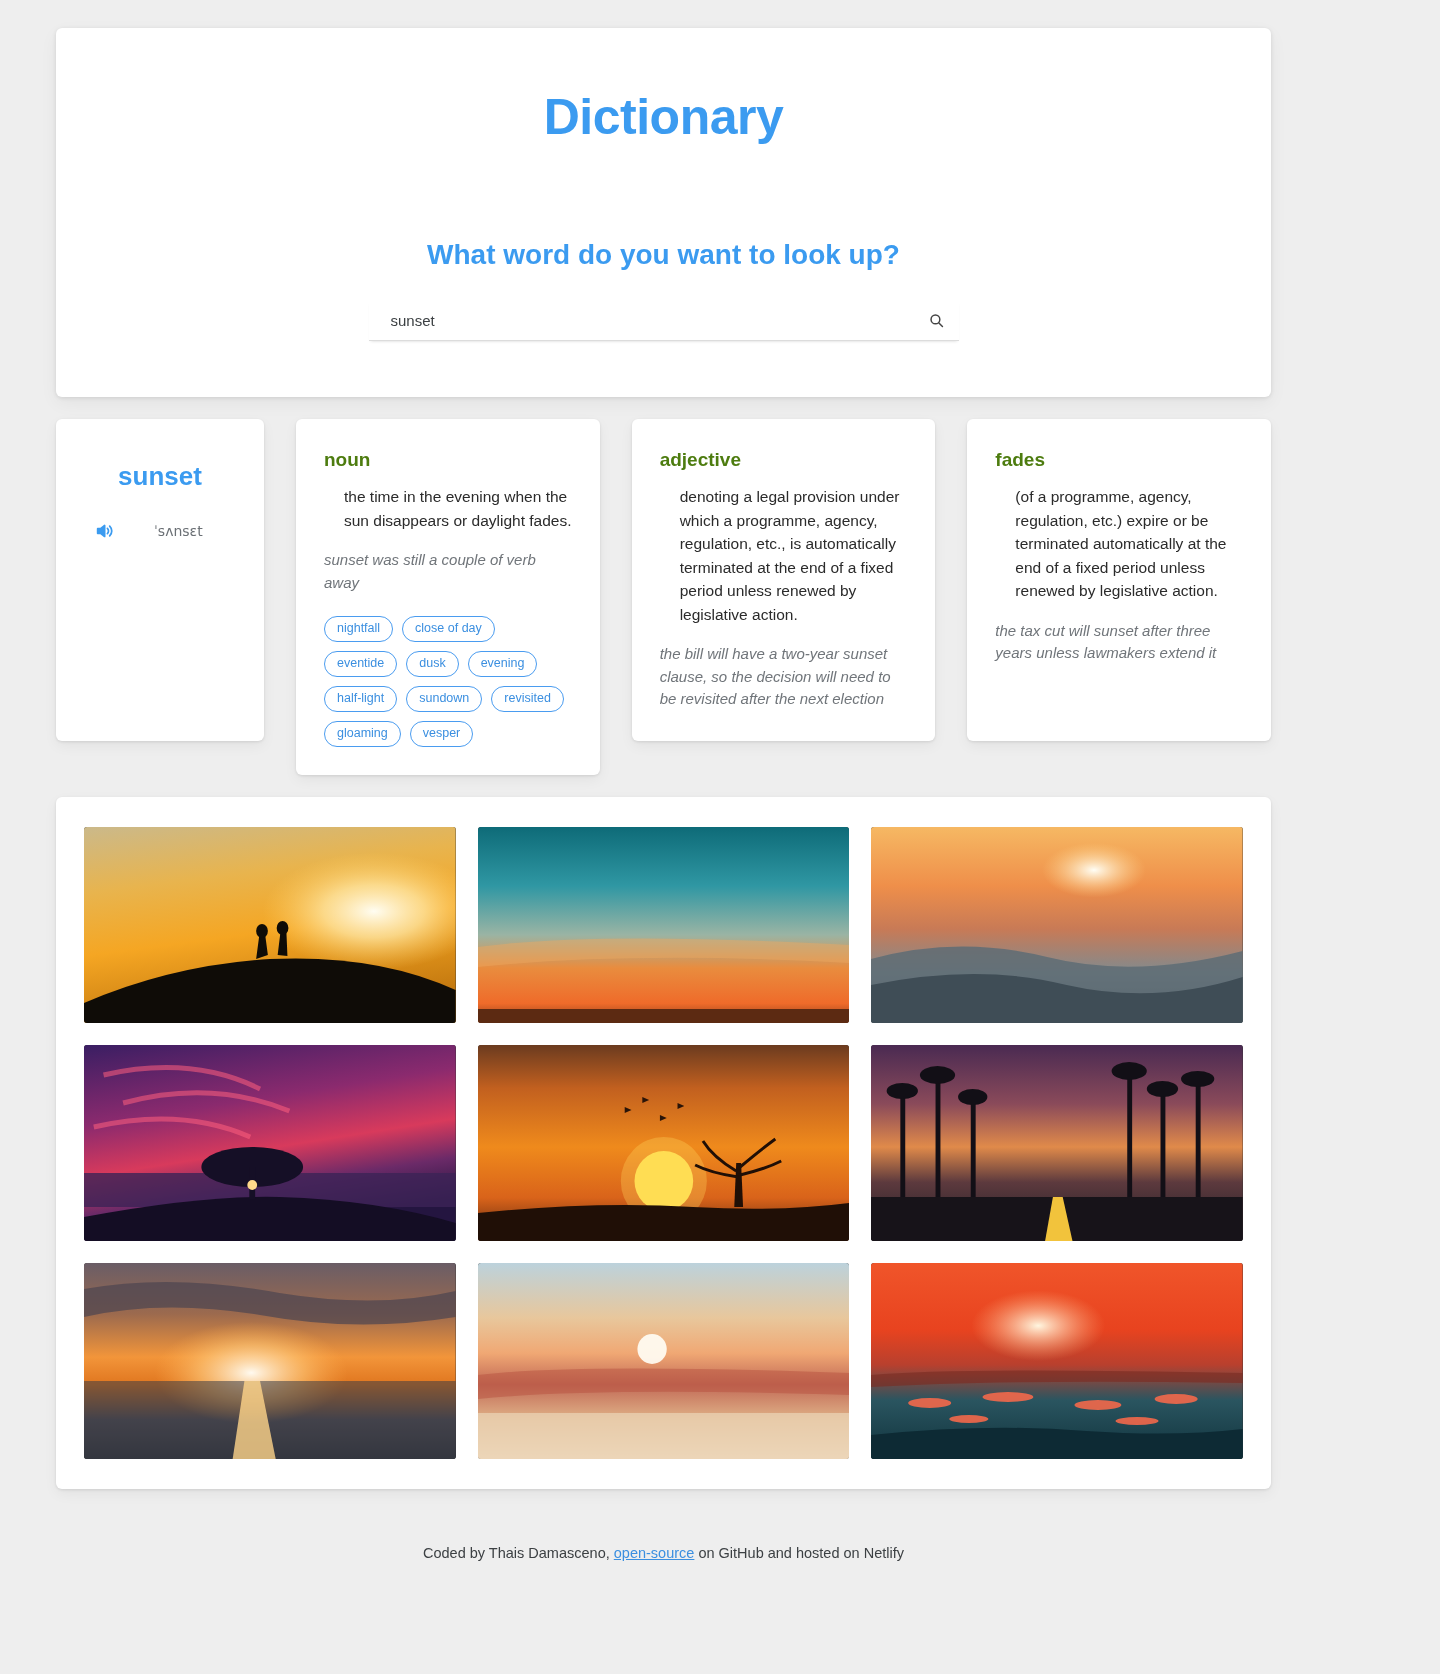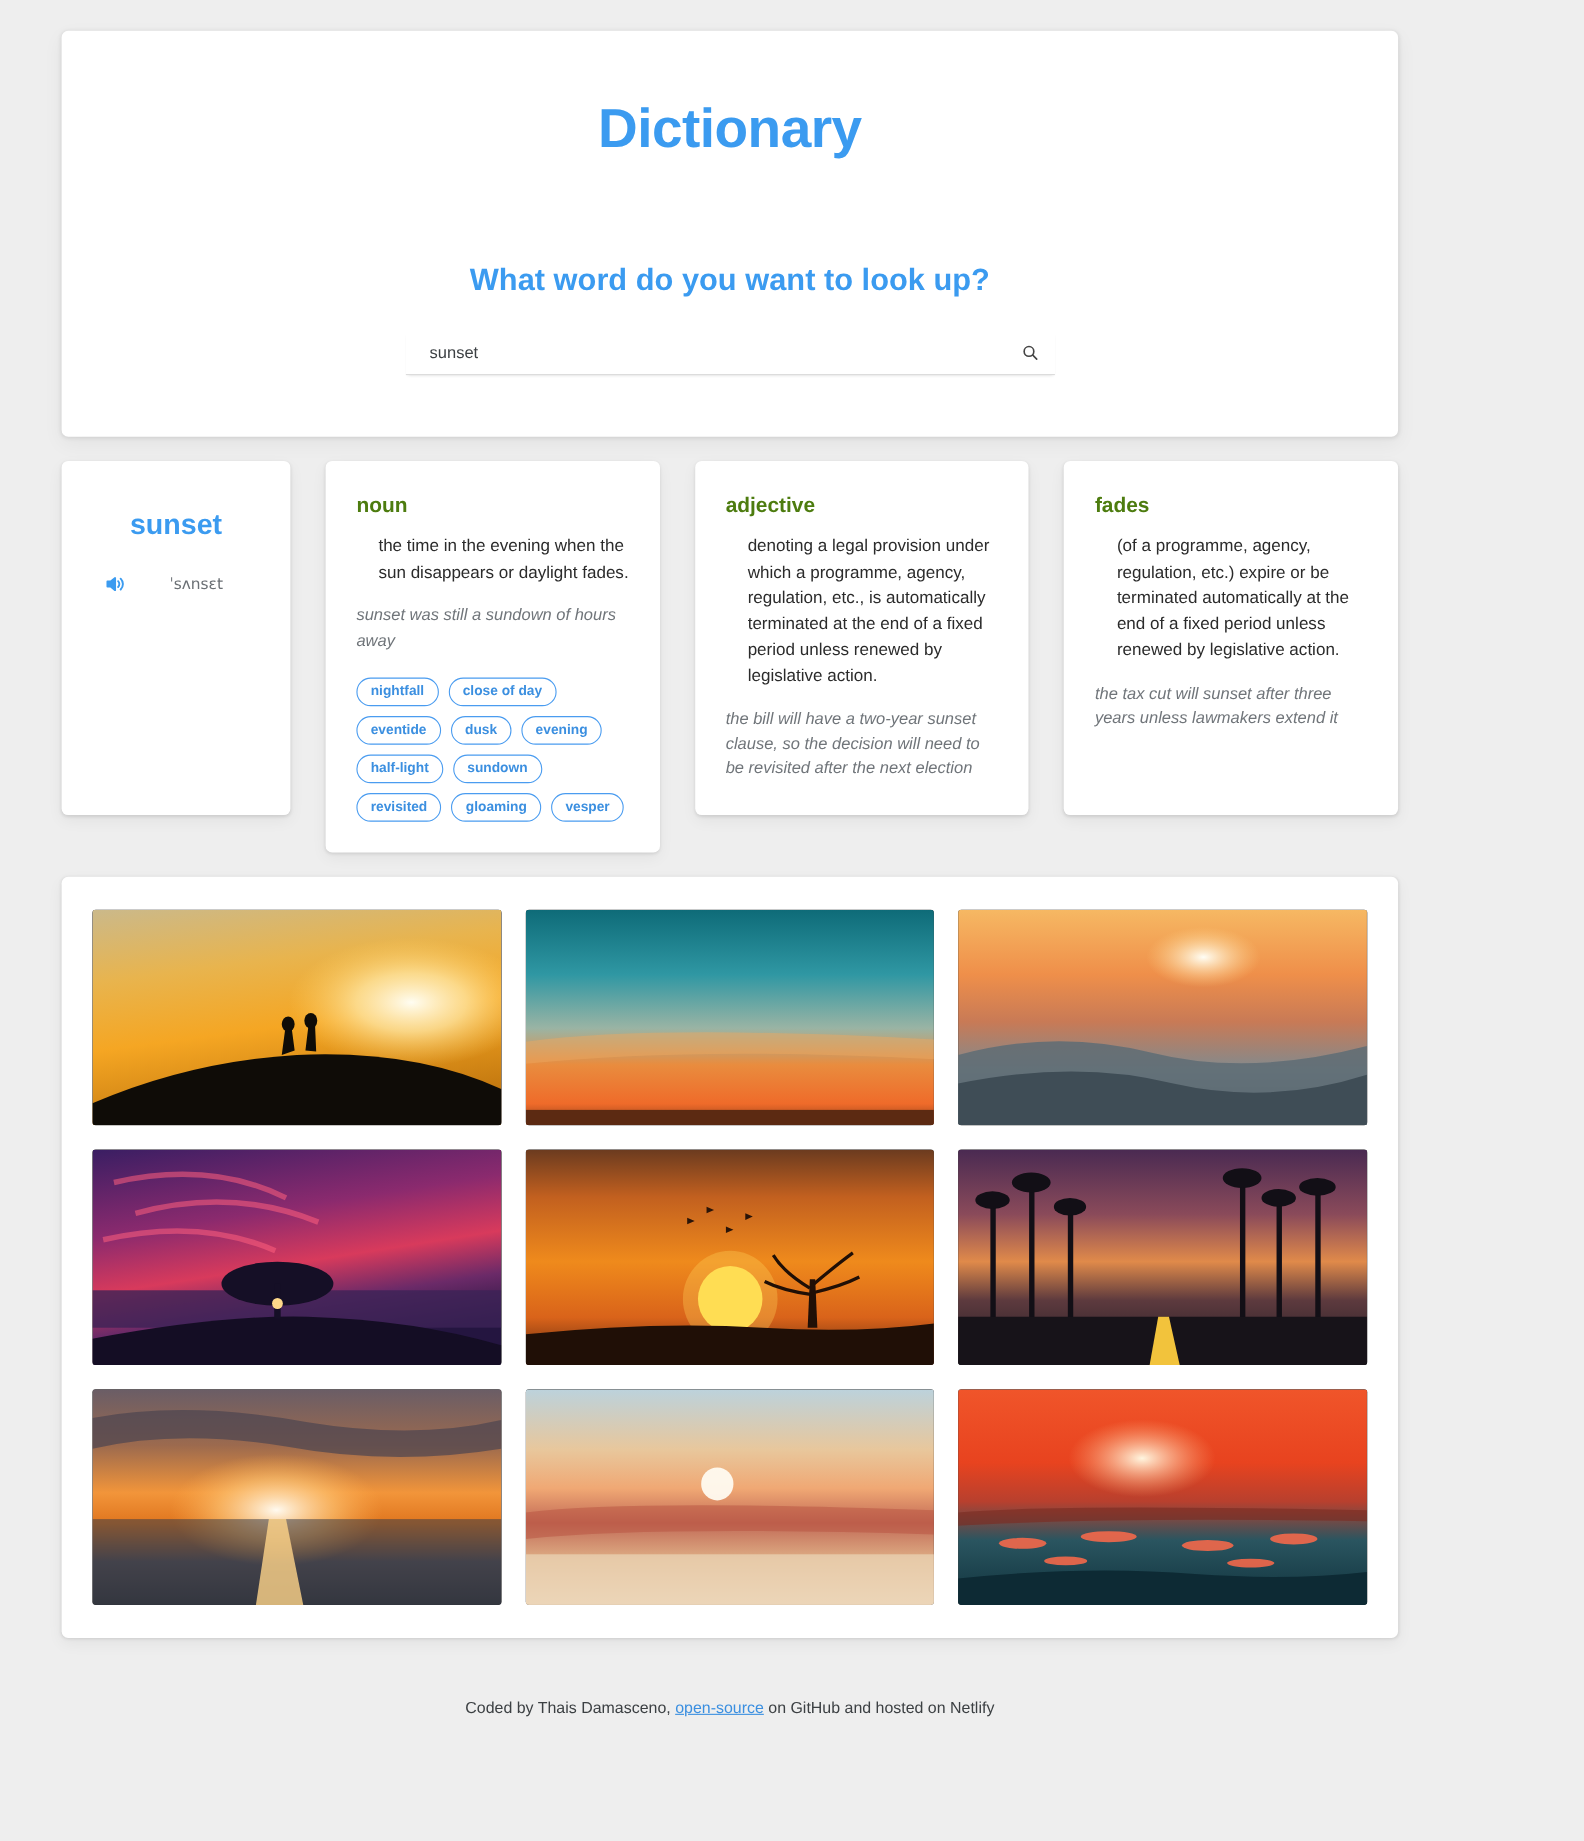--- a/index.html
+++ b/index.html
@@ -128,21 +128,21 @@
     flex-wrap: wrap;
     gap: 9px;
     margin-top: 22px;
   }
   .synonym-pill {
     border: 1px solid #4a9cf0;
     color: #3b8fe0;
     border-radius: 14px;
     padding: 4px 12px 5px 12px;
     font-size: 12.5px;
-    font-weight: bold;
+    font-weight: normal;
     line-height: 1.2;
     cursor: pointer;
     background: #fff;
     white-space: nowrap;
   }
 
   
   .photos-card {
     background: #fff;
     border-radius: 6px;
@@ -206,21 +206,21 @@
             <path d="M17.1 6.6a7.6 7.6 0 0 1 0 10.8"></path>
           </svg>
         </span>
         <span class="phonetic-text">ˈsʌnsɛt</span>
       </div>
     </div>
 
     <div class="card meaning-card">
       <div class="pos-label">noun</div>
       <p class="definition">the time in the evening when the sun disappears or daylight fades.</p>
-      <p class="example">sunset was still a sundown of hours away</p>
+      <p class="example">sunset was still a couple of verb away</p>
       <div class="synonyms">
         <span class="synonym-pill">nightfall</span>
         <span class="synonym-pill">close of day</span>
         <span class="synonym-pill">eventide</span>
         <span class="synonym-pill">dusk</span>
         <span class="synonym-pill">evening</span>
         <span class="synonym-pill">half-light</span>
         <span class="synonym-pill">sundown</span>
         <span class="synonym-pill">revisited</span>
         <span class="synonym-pill">gloaming</span>

